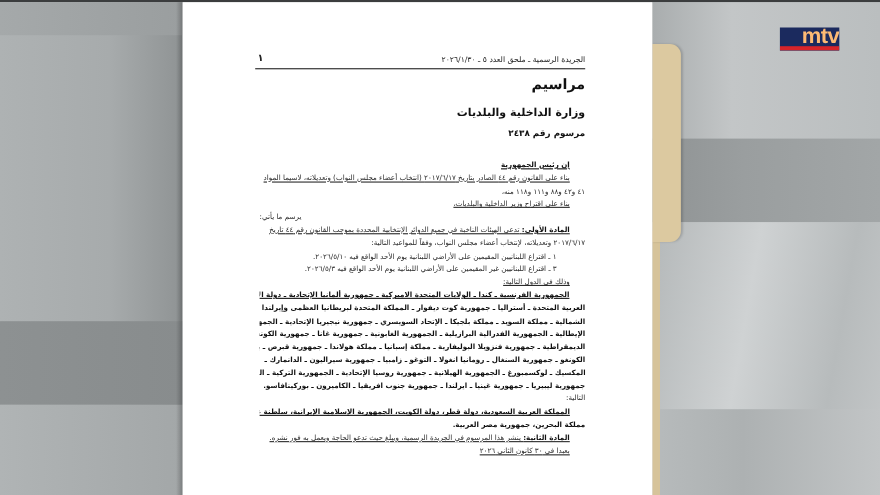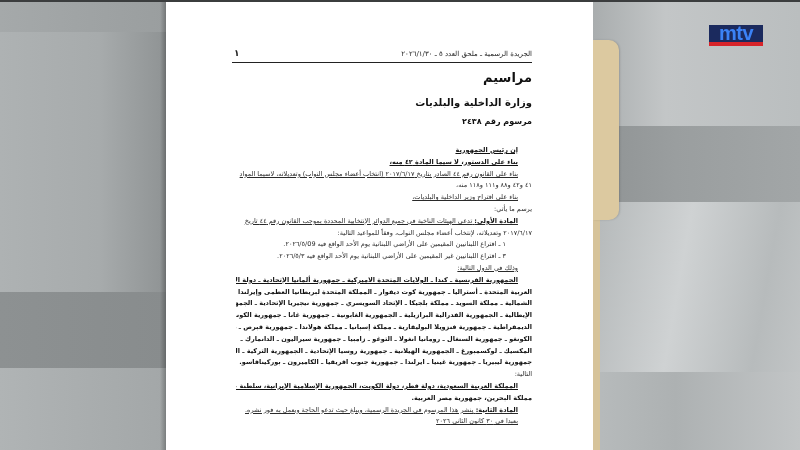--- a/index.html
+++ b/index.html
@@ -36,22 +36,22 @@
     position: absolute; left: 593px; top: 210px; width: 7px; height: 240px;
     background: #d6c39a;
   }
 
   .logo {
     position: absolute; left: 709px; top: 25px; width: 54px; height: 21px;
     background: #1b2a5e; overflow: hidden;
   }
   .logo .red { position: absolute; left: 0; bottom: 0; width: 54px; height: 4px; background: #d7242a; }
   .logo .txt {
-    position: absolute; left: 0; top: -3px; width: 54px; text-align: center;
-    color: #3b82f6; font-family: "Liberation Sans", sans-serif; font-weight: bold;
+    position: absolute; left: 0; top: -3px; width: 54px; text-align: right;
+    color: #fdba74; font-family: "Liberation Sans", sans-serif; font-weight: bold;
     font-size: 20px; letter-spacing: -0.5px; line-height: 22px;
   }
 
   .page {
     position: absolute; left: 166px; top: 2px; width: 427px; height: 448px;
     background: #ffffff;
   }
   .hdr {
     position: absolute; left: 66px; top: 46px; width: 300px; height: 14px;
     border-bottom: 1.5px solid #222;
@@ -67,21 +67,21 @@
   .t4 { top: 127px; font-size: 7px; }
 
   .body-text {
     position: absolute; left: 70px; width: 296px; direction: rtl; text-align: right;
     font-size: 6.5px; line-height: 11.8px; color: #2a2a2a;
   }
   .body-text p { margin: 0; white-space: nowrap; overflow: hidden; }
   .bold { font-weight: bold; color: #111; margin-top: 42px; }
   .ind { padding-right: 14px; text-decoration: underline; }
   .ind2 { padding-right: 26px; }
-  .ctr { text-align: right; }
+  .ctr { text-align: left; }
   .countries { font-weight: bold; color: #111; text-align: justify; }
 </style>
 </head>
 <body>
 
 <div class="topbar"></div>
 
 <div class="bg-left">
   <div class="band1"></div>
   <div class="band2"></div>
@@ -109,31 +109,30 @@
     <span class="hdr-text">الجريدة الرسمية ـ ملحق العدد ٥ ـ ٢٠٢٦/١/٣٠</span>
     <span class="pnum">١</span>
   </div>
 
   <div class="center t1">مراسيم</div>
   <div class="center t2">وزارة الداخلية والبلديات</div>
   <div class="center t3">مرسوم رقم ٢٤٣٨</div>
 
   <div class="body-text" style="top:143px;">
     <p class="bold ind">إن رئيس الجمهورية</p>
-    <p class="bold ind">بناء على الدستور، لا سيما المادة ٤٢ منه،</p>
     <p class="ind">بناء على القانون رقم ٤٤ الصادر بتاريخ ٢٠١٧/٦/١٧ (انتخاب أعضاء مجلس النواب) وتعديلاته، لاسيما المواد</p>
     <p>٤١ و٤٢ و٨٨ و١١١ و١١٨ منه،</p>
     <p class="ind">بناء على اقتراح وزير الداخلية والبلديات،</p>
     <p class="ctr">يرسم ما يأتي:</p>
     <p class="ind">
       <span class="bold">المادة الأولى:</span>
       <span>تدعى الهيئات الناخبة في جميع الدوائر الإنتخابية المحددة بموجب القانون رقم ٤٤ تاريخ</span>
     </p>
     <p>٢٠١٧/٦/١٧ وتعديلاته، لإنتخاب أعضاء مجلس النواب، وفقاً للمواعيد التالية:</p>
-    <p class="ind2">١ ـ اقتراع اللبنانيين المقيمين على الأراضي اللبنانية يوم الأحد الواقع فيه ٢٠٢٦/٥/09.</p>
+    <p class="ind2">١ ـ اقتراع اللبنانيين المقيمين على الأراضي اللبنانية يوم الأحد الواقع فيه ٢٠٢٦/٥/١٠.</p>
     <p class="ind2">٣ ـ اقتراع اللبنانيين غير المقيمين على الأراضي اللبنانية يوم الأحد الواقع فيه ٢٠٢٦/٥/٣.</p>
     <p class="ind">وذلك في الدول التالية:</p>
     <p class="countries ind">الجمهورية الفرنسية ـ كندا ـ الولايات المتحدة الاميركية ـ جمهورية ألمانيا الإتحادية ـ دولة الإمارات</p>
     <p class="countries">العربية المتحدة ـ أستراليا ـ جمهورية كوت ديفوار ـ المملكة المتحدة لبريطانيا العظمى وإيرلندا</p>
     <p class="countries">الشمالية ـ مملكة السويد ـ مملكة بلجيكا ـ الإتحاد السويسري ـ جمهورية نيجيريا الإتحادية ـ الجمهورية</p>
     <p class="countries">الإيطالية ـ الجمهورية الفدرالية البرازيلية ـ الجمهورية الغابونية ـ جمهورية غانا ـ جمهورية الكونغو</p>
     <p class="countries">الديمقراطية ـ جمهورية فنزويلا البوليفارية ـ مملكة إسبانيا ـ مملكة هولاندا ـ جمهورية قبرص ـ بنين ـ</p>
     <p class="countries">الكونغو ـ جمهورية السنغال ـ رومانيا انغولا ـ التوغو ـ زامبيا ـ جمهورية سيراليون ـ الدانمارك ـ</p>
     <p class="countries">المكسيك ـ لوكسمبورغ ـ الجمهورية الهيلانية ـ جمهورية روسيا الإتحادية ـ الجمهورية التركية ـ النمسا ـ</p>
     <p class="countries">جمهورية ليبيريا ـ جمهورية غينيا ـ ايرلندا ـ جمهورية جنوب افريقيا ـ الكاميرون ـ بوركينافاسو.</p>

